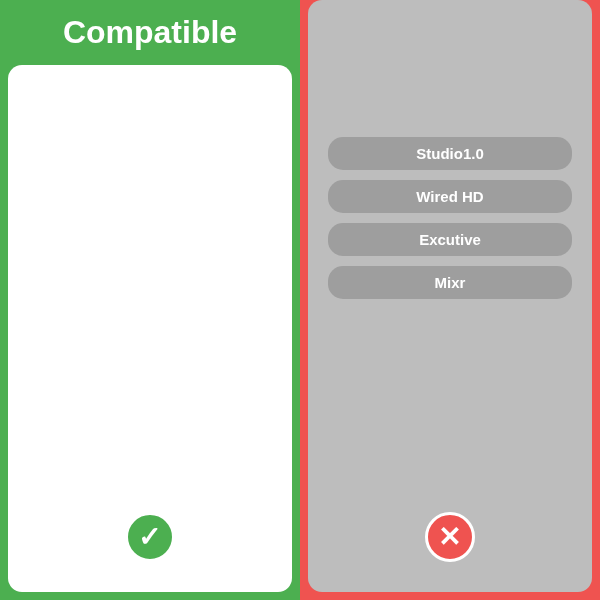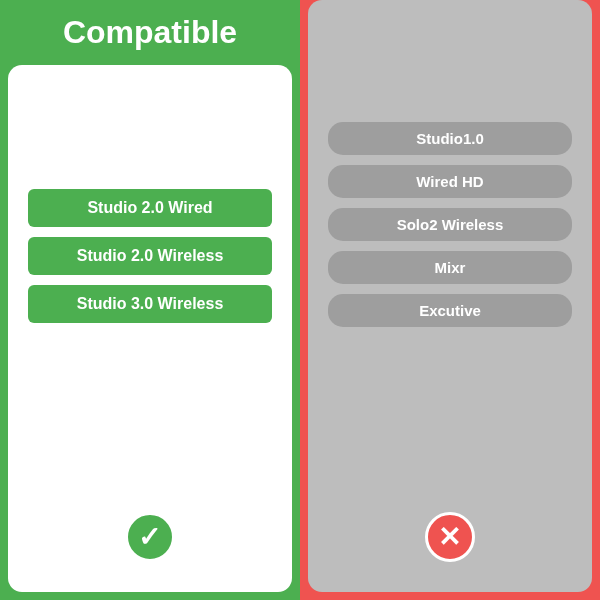--- a/index.html
+++ b/index.html
@@ -123,39 +123,32 @@
     }
   </style>
 </head>
 <body>
 
 <div class="panel panel-left">
   <div class="panel-header">
     <span>Compatible</span>
   </div>
   <div class="panel-body">
-    <div class="items-container">
-
-    <div class="item-badge item-badge-green">Studio 2.0 Wired</div>
-        <div class="item-badge item-badge-green">Studio 2.0 Wireless</div>
-        <div class="item-badge item-badge-green">Studio 3.0 Wireless</div>
-      </div>
     <div class="icon-circle icon-circle-green">
       <span class="checkmark">✓</span>
     </div>
   </div>
 </div>
 
 <div class="panel panel-right">
   <div class="panel-body">
     <div class="items-container">
 
     <div class="item-badge item-badge-gray">Studio1.0</div>
         <div class="item-badge item-badge-gray">Wired HD</div>
-        <div class="item-badge item-badge-gray">Solo2 Wireless</div>
+        <div class="item-badge item-badge-gray">Excutive</div>
         <div class="item-badge item-badge-gray">Mixr</div>
-        <div class="item-badge item-badge-gray">Excutive</div>
       </div>
     <div class="icon-circle icon-circle-red">
       <span class="crossmark">✕</span>
     </div>
   </div>
 </div>
 
 </body></html>

